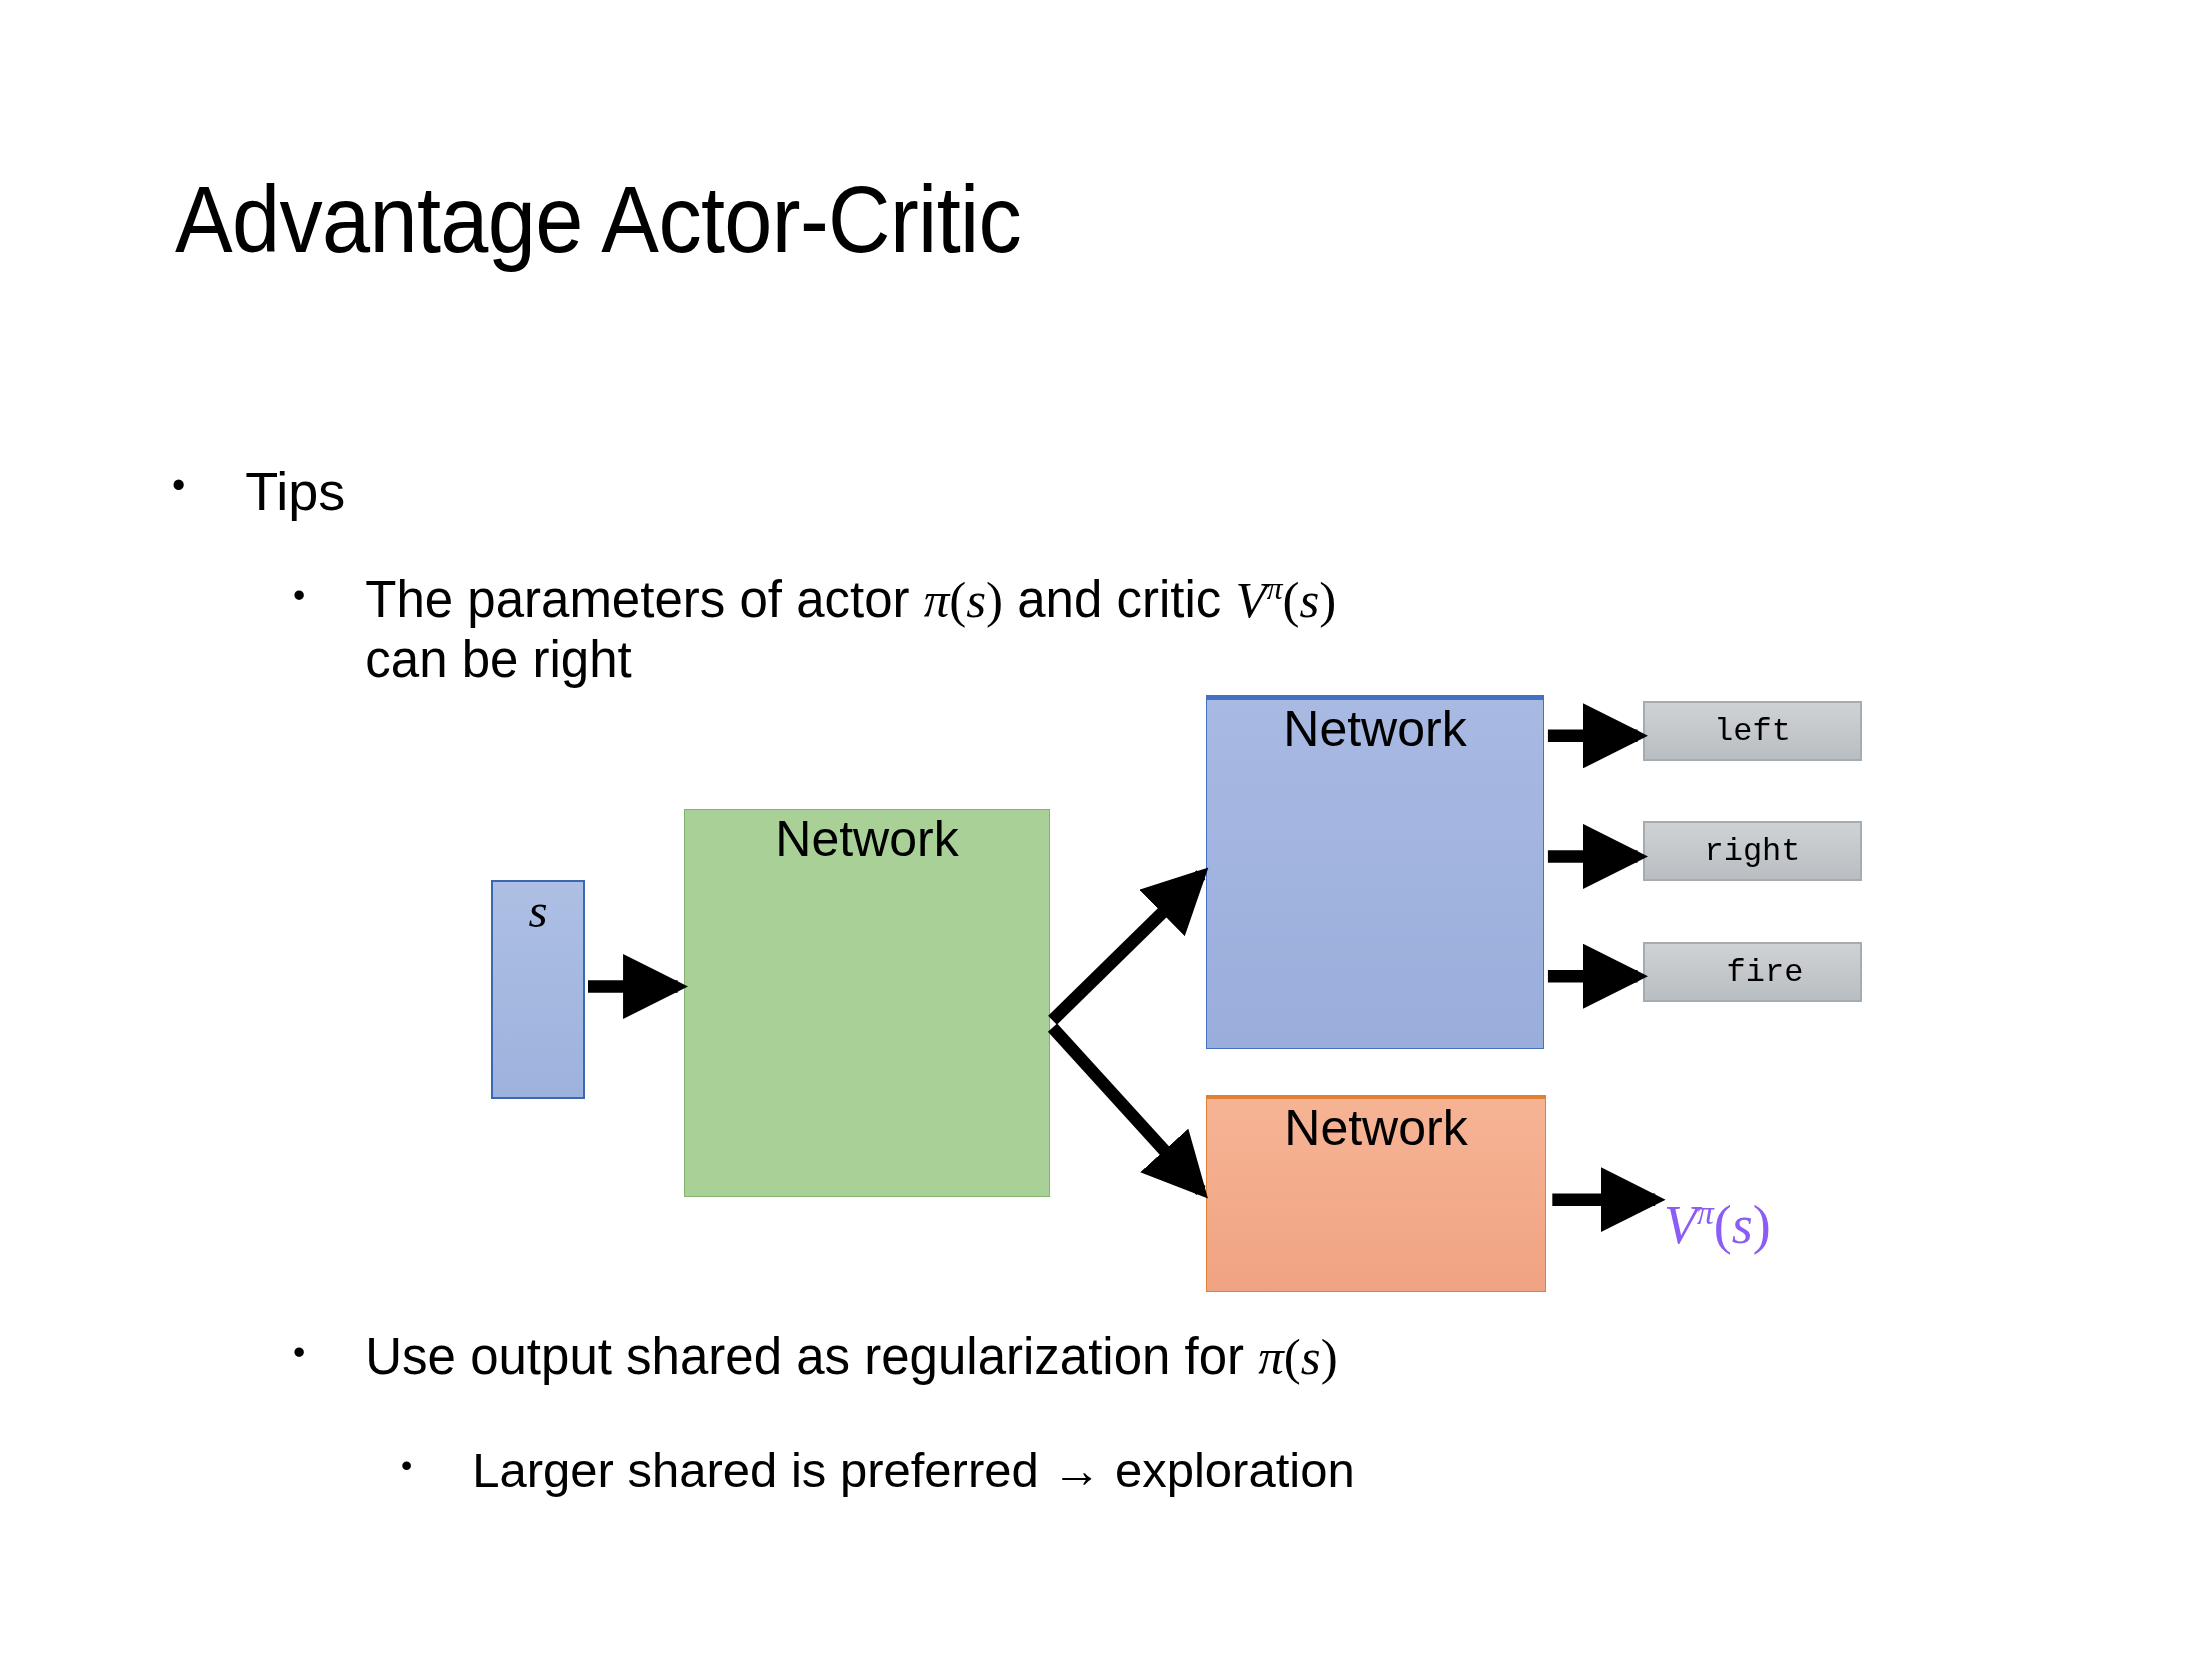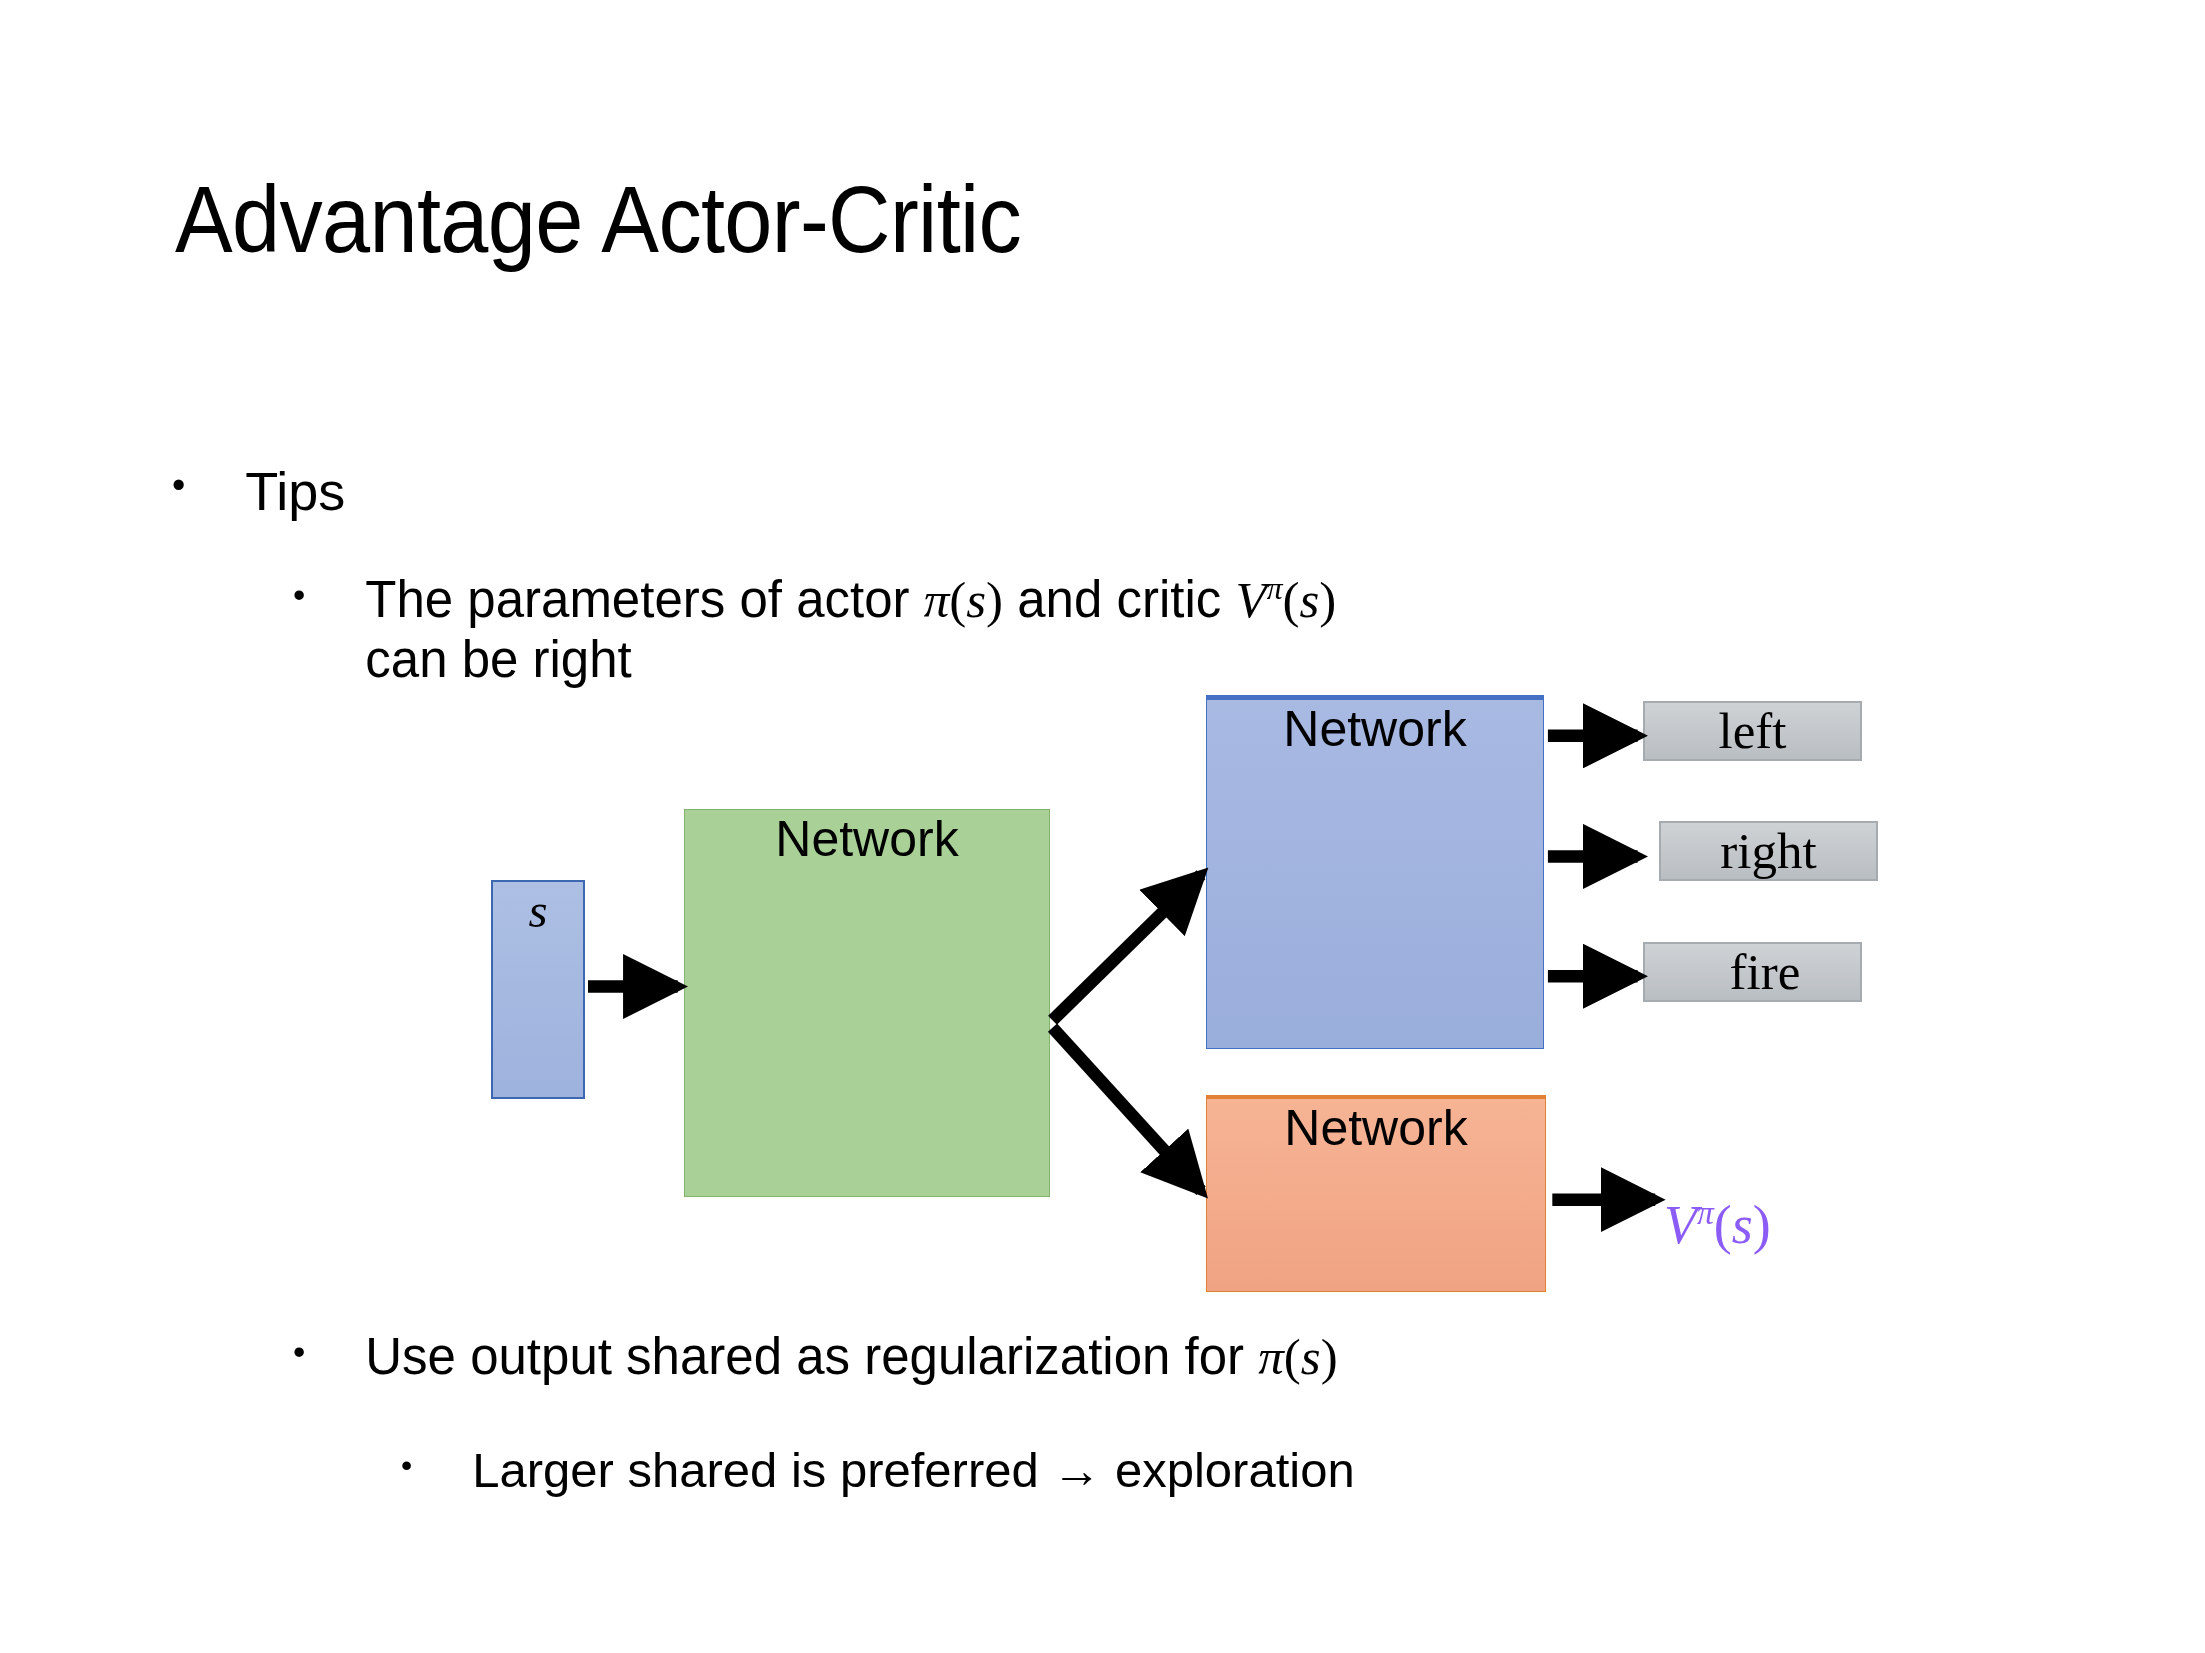--- a/index.html
+++ b/index.html
@@ -173,26 +173,26 @@
     box-sizing: border-box;
     display: flex;
     align-items: center;
     justify-content: center;
     width: 219px;
     height: 60px;
     background: linear-gradient(180deg, #cfd2d5 0%, #b9bec2 100%);
     border: 2.2px solid #a6abaf;
   }
   .action-box .label {
-    font-family: Liberation Serif, serif;
-    font-size: 51px;
+    font-family: Liberation Mono, monospace;
+    font-size: 32px;
     color: #000;
   }
   #action-left  { left: 1643px; top: 701px; }
-  #action-right { left: 1643px; top: 821px; margin-left: 16px; }
+  #action-right { left: 1643px; top: 821px; }
   #action-fire  { left: 1643px; top: 942px; padding-left: 25px; }
 
   
   #critic-output {
     position: absolute;
     left: 1664px;
     top: 1193px;
     font-size: 54px;
     white-space: nowrap;
     color: #8b5cf6;

